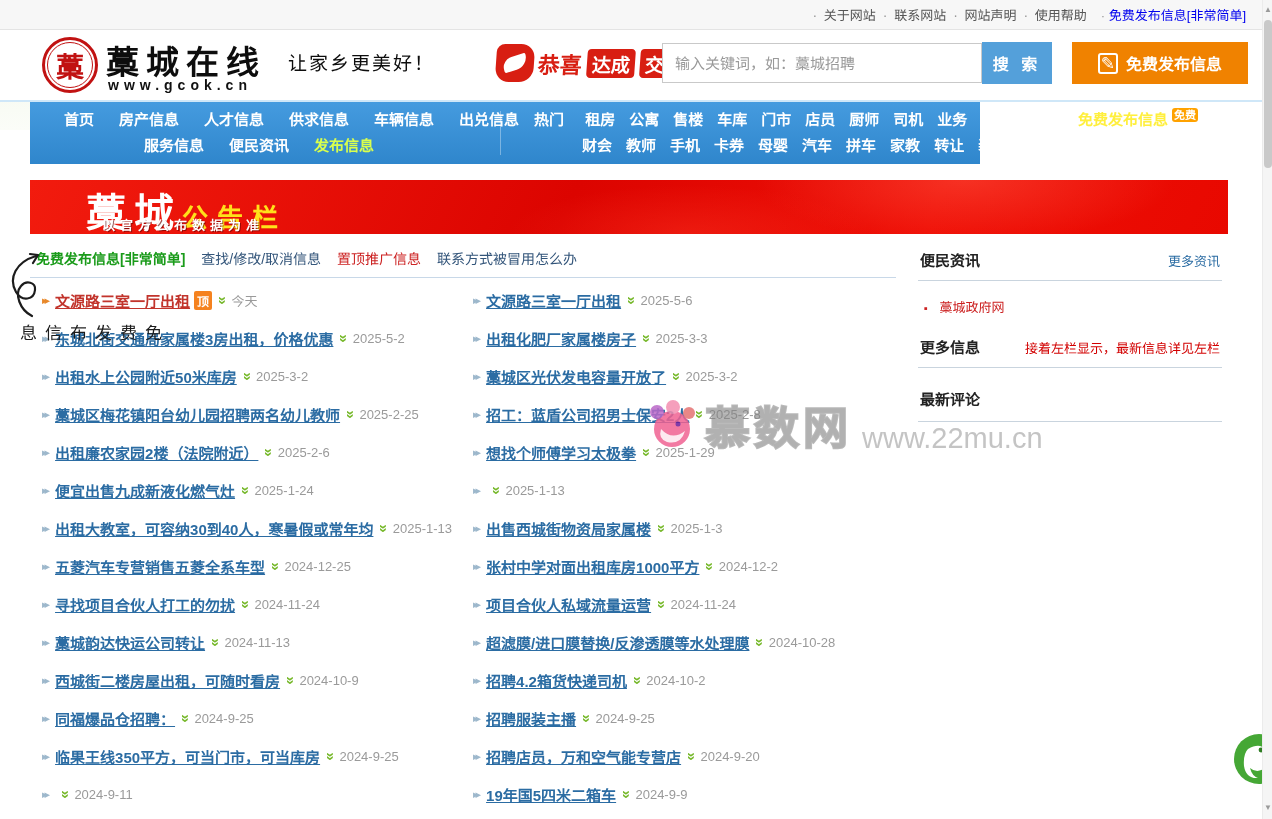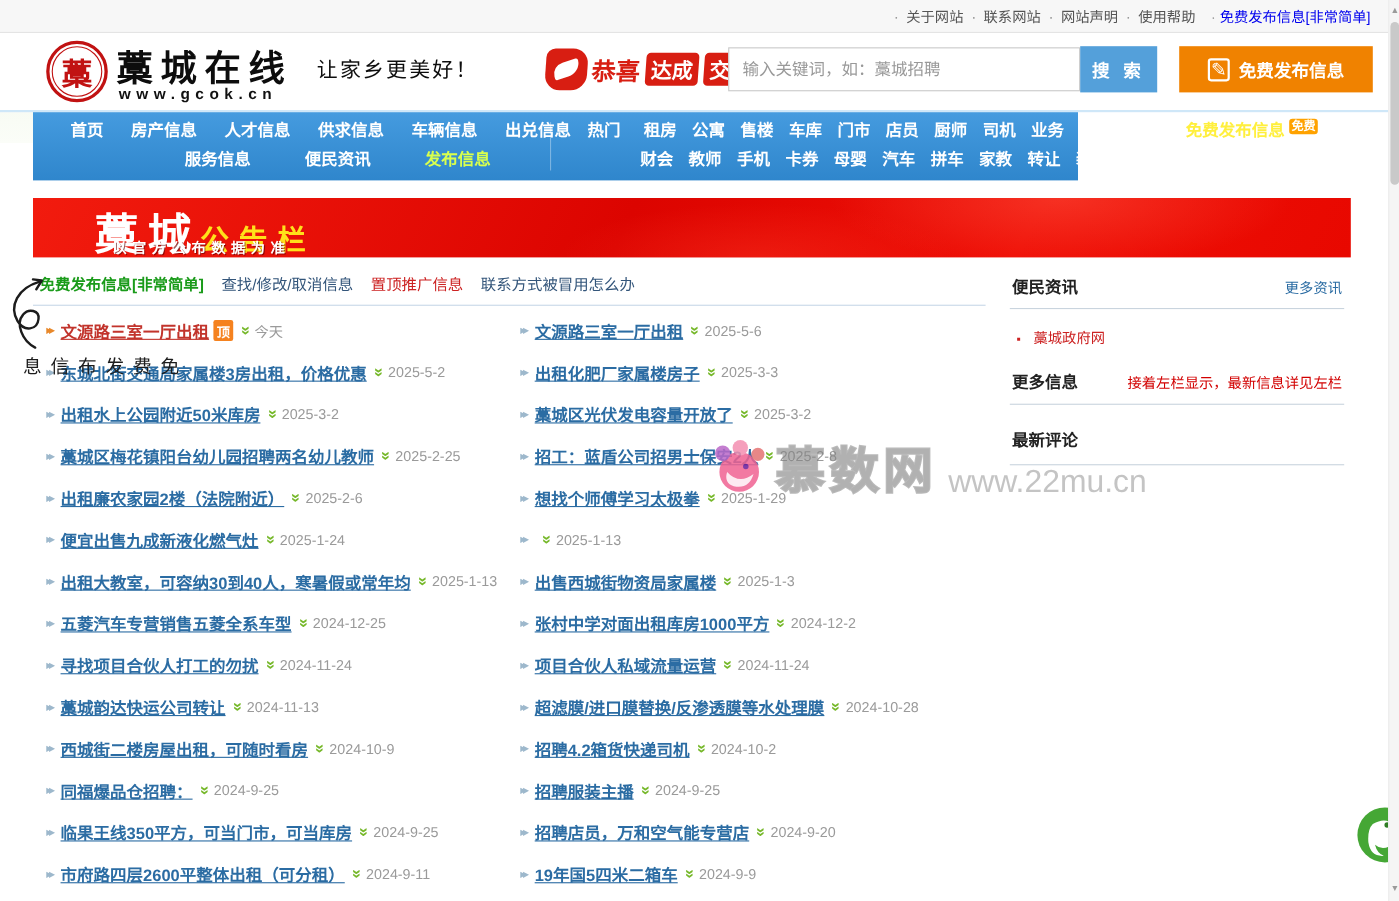--- a/index.html
+++ b/index.html
@@ -56,21 +56,21 @@
     color:#fff;font-size:16px;font-weight:bold;border:none;cursor:pointer;display:flex;align-items:center;
     justify-content:center;gap:8px;font-family:inherit;}
   .post-btn .edit-icon{font-size:17px;border:2px solid #fff;border-radius:3px;line-height:1;padding:0 1px;}
   
   .nav{position:absolute;left:30px;top:102px;width:950px;height:62px;z-index:2;
     background:linear-gradient(180deg,#459bdf 0%,#2f86cc 100%);color:#fff;font-size:15px;font-weight:bold;}
   .nav a{color:inherit;text-decoration:none;}
   .nav-main{position:absolute;left:34px;top:5px;line-height:26px;white-space:nowrap;}
   .nav-main .r1 span{margin-right:25px;}
   .nav-main .r2{margin-left:80px;}
-  .nav-main .r2 span{margin-right:25px;margin-left:24px;}
+  .nav-main .r2 span{margin-right:25px;}
   .nav .yellow{color:#d9ff4d;}
   .nav-divider{position:absolute;left:470px;top:9px;width:1px;height:44px;background:rgba(255,255,255,.35);}
   .nav-hot{position:absolute;left:504px;top:5px;line-height:26px;white-space:nowrap;}
   .nav-hot .hot-label{margin-right:17px;}
   .nav-hot .r1 span.hot-item{margin-right:14px;}
   .nav-hot .r2{margin-left:48px;}
   .nav-hot .r2 span{margin-right:14px;}
   .nav-right{position:absolute;left:1048px;top:5px;line-height:26px;white-space:nowrap;}
   .nav-right .free{color:#ffef3d;}
   .nav-right .free-badge{background:#ffa200;color:#fff;font-size:11px;font-weight:bold;border-radius:3px;
@@ -334,21 +334,20 @@
           <li class="row">
             <span class="row-icon">▸▸</span>
             <a href="#" class="row-link">临果王线350平方，可当门市，可当库房</a>
 
             <span class="chev">»</span>
             <span class="row-date">2024-9-25</span>
           </li>
 
           <li class="row">
             <span class="row-icon">▸▸</span>
-            <a href="#" class="row-link">市府路四层2600平整体出租（可分租）</a>
 
             <span class="chev">»</span>
             <span class="row-date">2024-9-11</span>
           </li>
         </ul>
       <ul class="listings right-col">
 
           <li class="row">
             <span class="row-icon">▸▸</span>
             <a href="#" class="row-link">文源路三室一厅出租</a>

